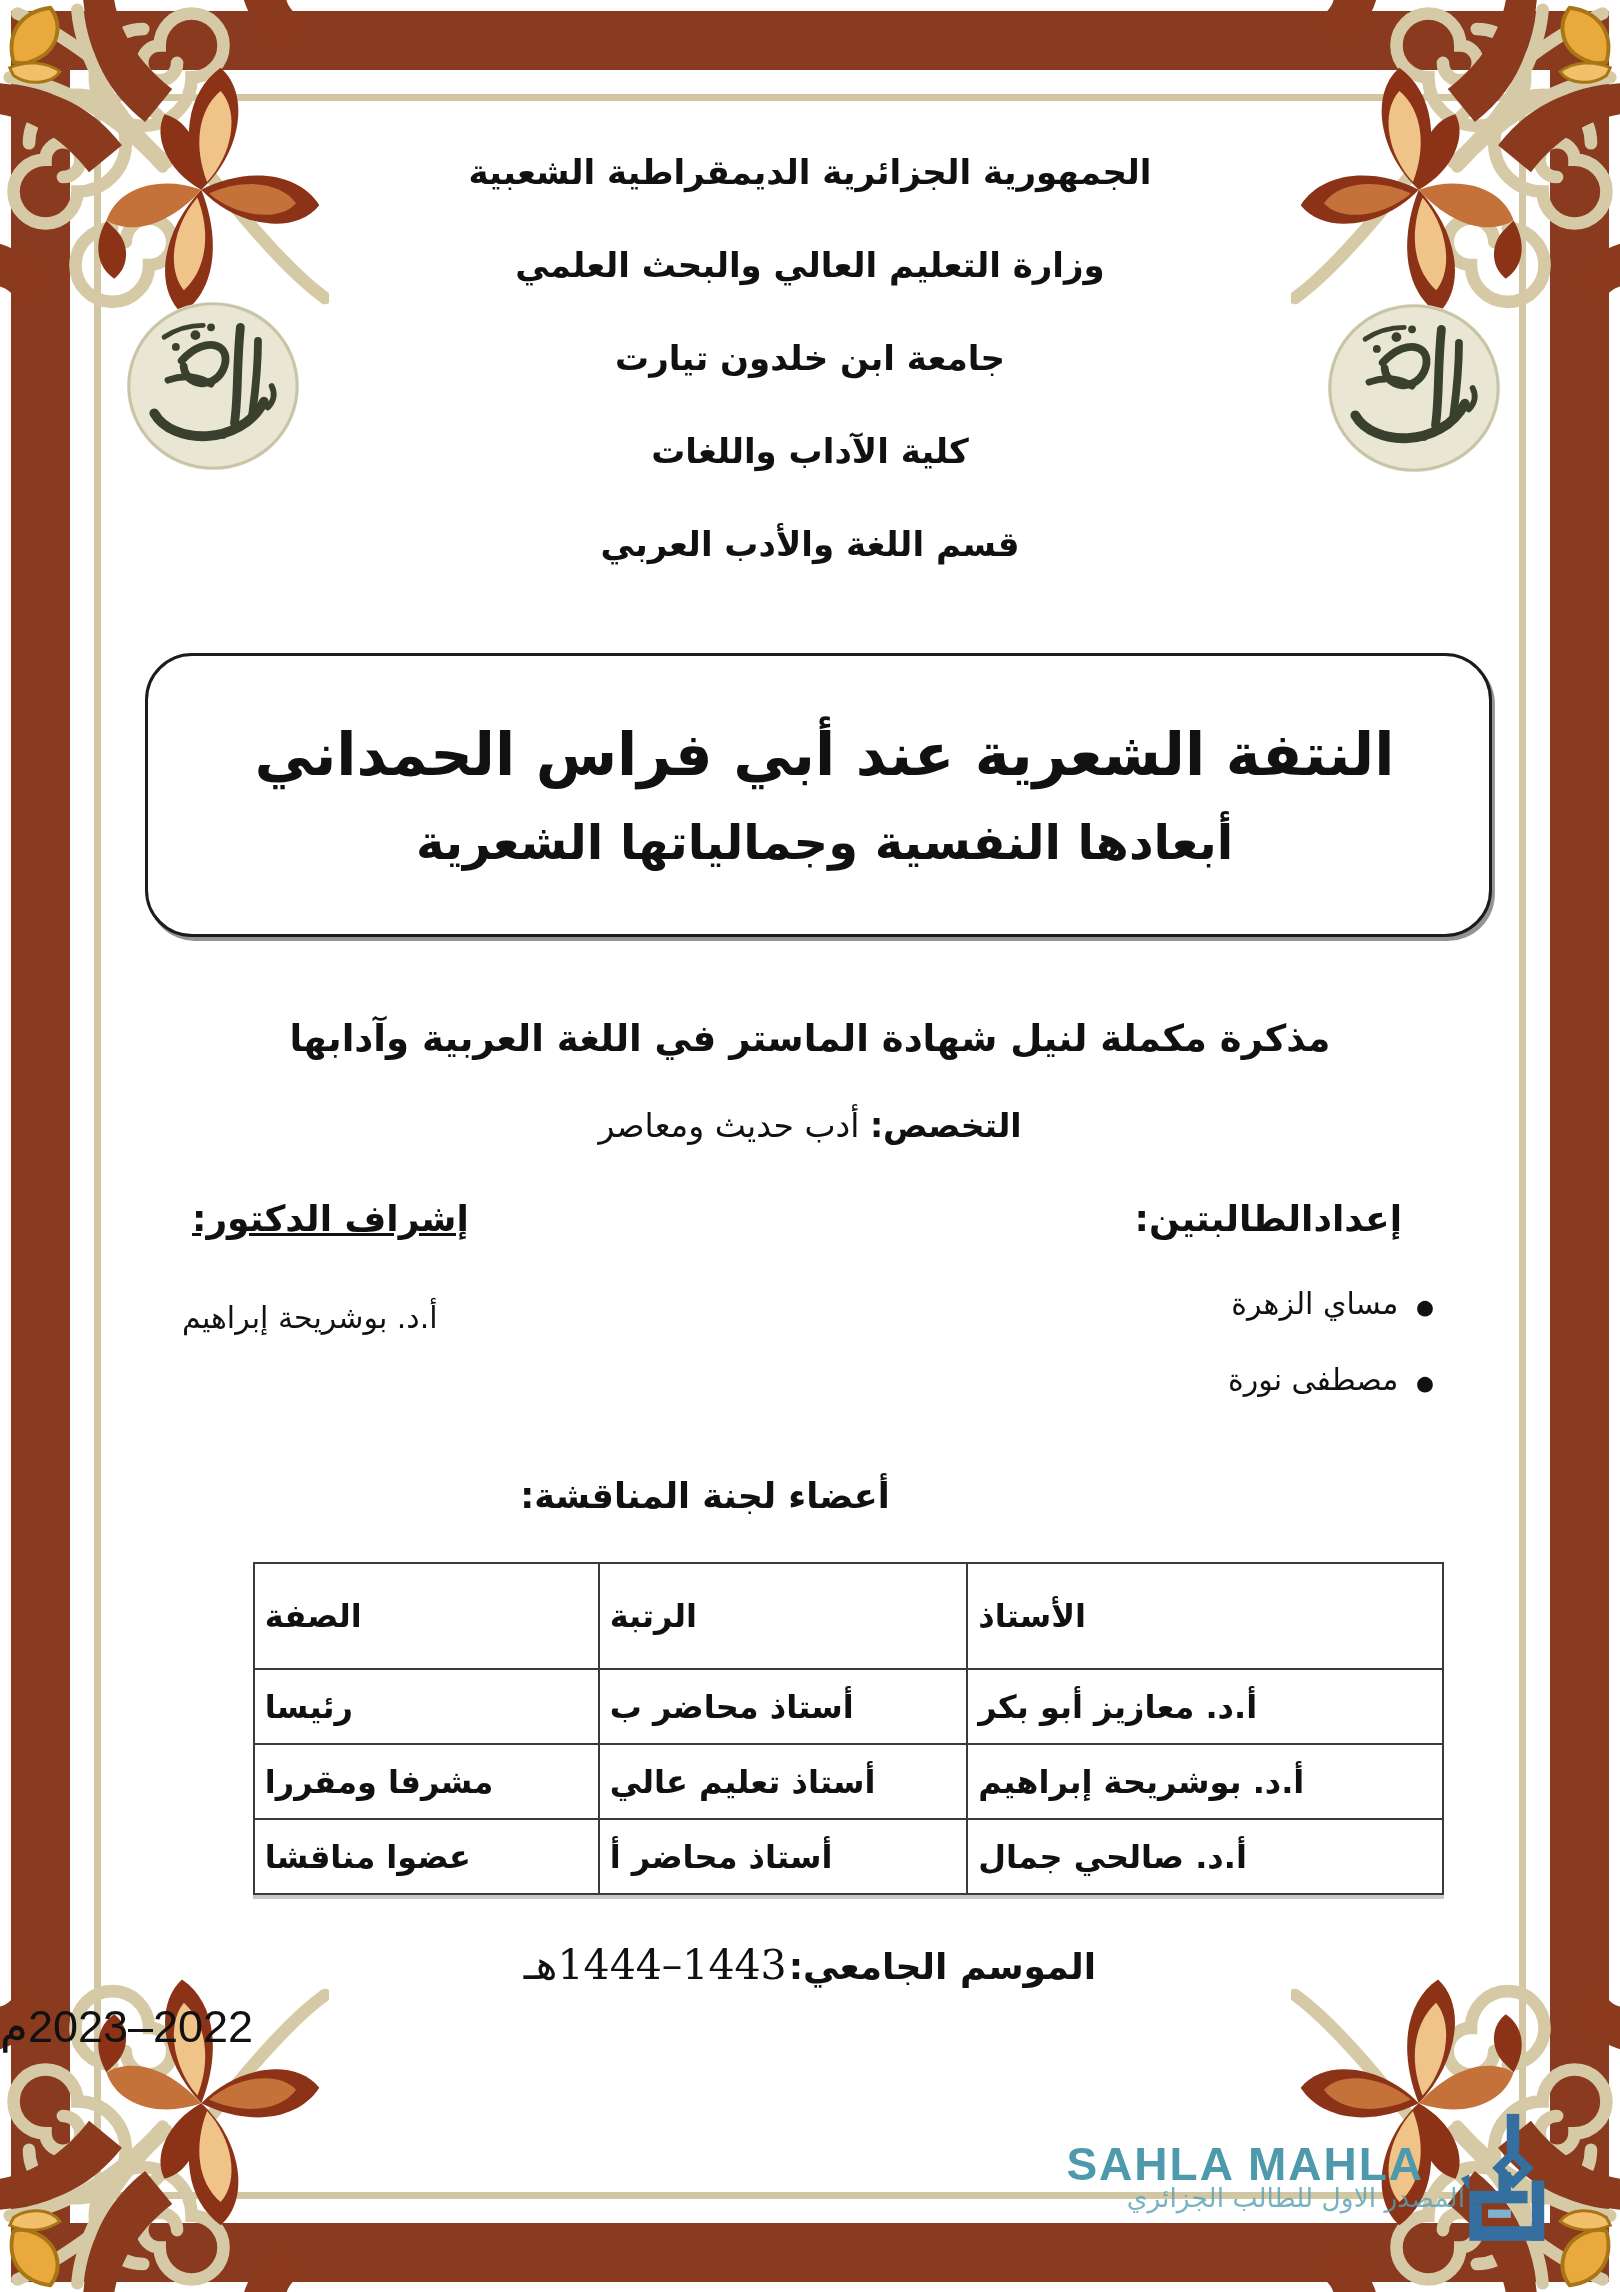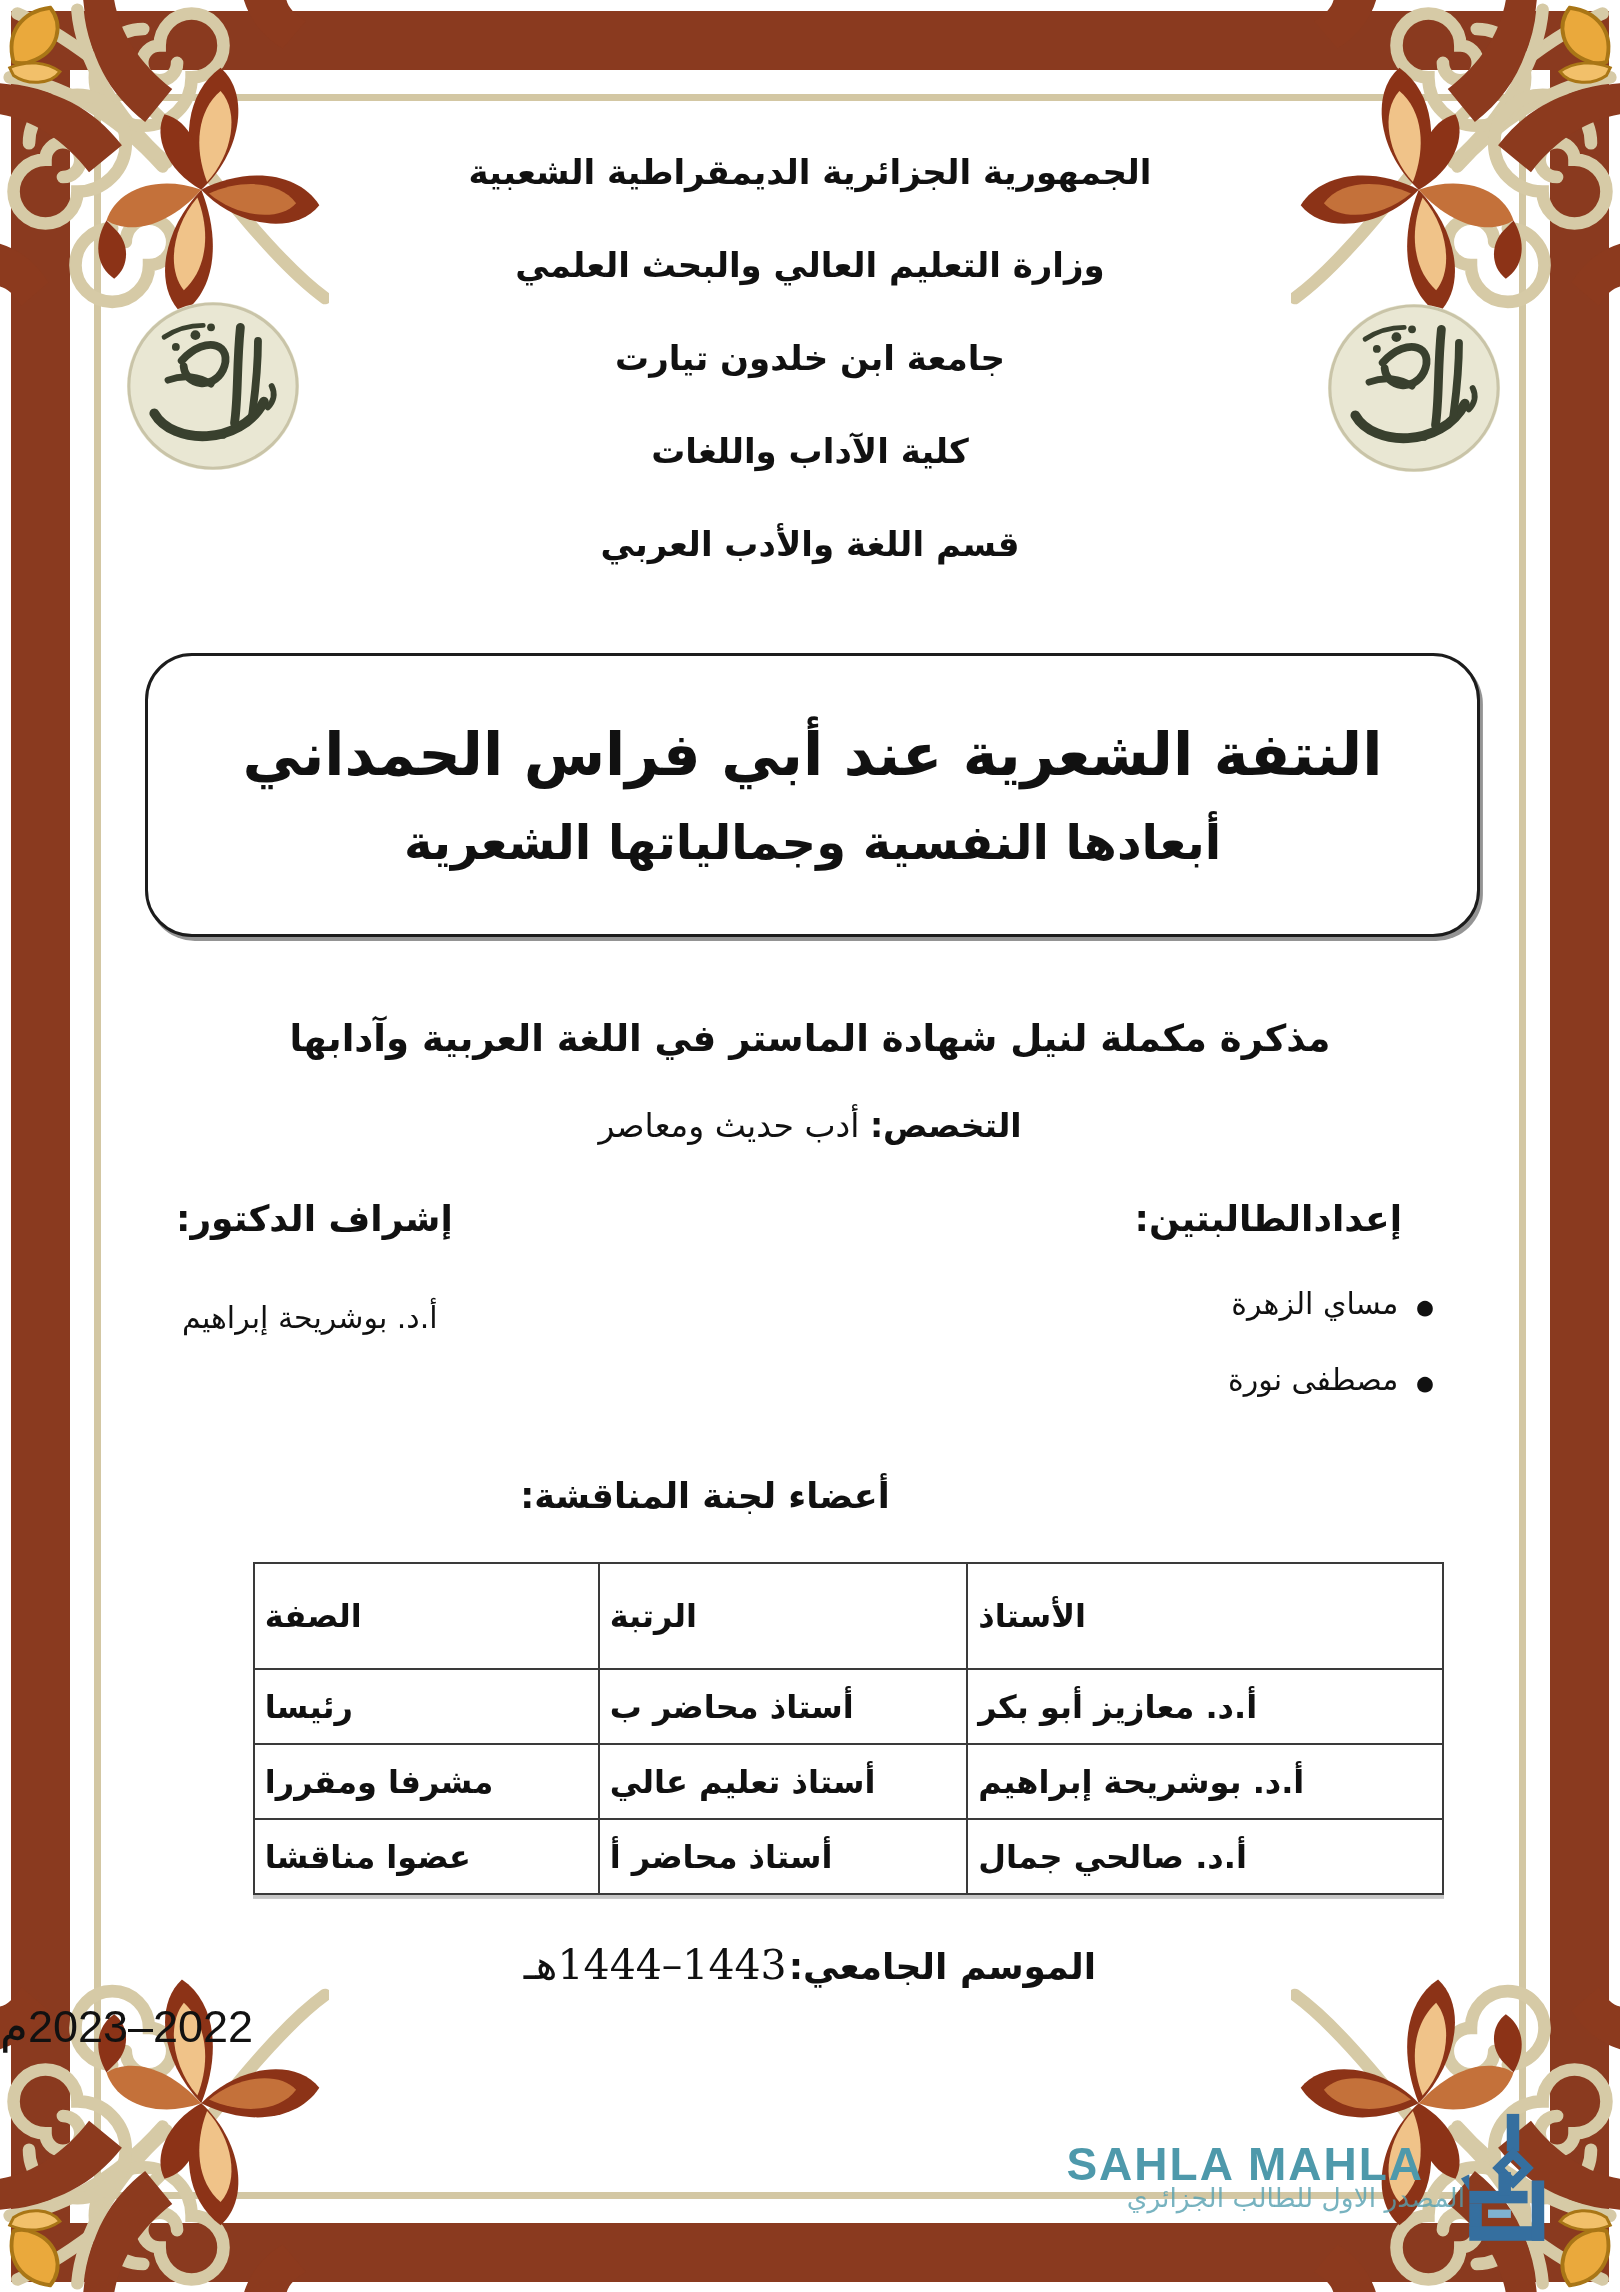--- a/index.html
+++ b/index.html
@@ -25,28 +25,29 @@
   .abs{position:absolute;}
   .center{left:0;right:0;text-align:center;}
   .header-block{top:125px;left:108px;right:108px;text-align:center;}
   .header-line{height:93px;display:flex;align-items:center;justify-content:center;
     font-weight:bold;font-size:34px;white-space:nowrap;}
   .title-box{
     left:145px;top:653px;width:1329px;height:278px;border:3.9px solid #1c1c1c;border-radius:47px;
     box-shadow:2.9px 3.9px 0 rgba(60,60,60,.55);
     display:flex;flex-direction:column;align-items:center;justify-content:center;gap:25.5px;
     background:#fff;
+    padding-left:12px;
   }
   .title-l1{font-size:59px;font-weight:bold;white-space:nowrap;}
   .title-l2{font-size:48px;font-weight:bold;white-space:nowrap;}
   .memo-line{top:1017px;font-weight:bold;font-size:37px;}
   .specialty-line{top:1106px;font-size:33px;}
   .specialty-line .lbl{font-weight:bold;}
   .prepared-label{top:1198px;right:218px;font-weight:bold;font-size:36px;}
-  .supervision-label{top:1198px;left:176px;font-weight:bold;font-size:36px;}
+  .supervision-label{top:1198px;left:192px;font-weight:bold;font-size:36px;text-decoration:underline;}
   .students-list{top:1286px;right:186px;display:flex;flex-direction:column;gap:41px;}
   .student-item{display:flex;align-items:center;gap:17.6px;font-size:30px;}
   .bullet-icon::before{content:"●";font-size:20.6px;line-height:1;}
   .supervisor-name{top:1300px;left:182px;font-size:30px;}
   .committee-heading{top:1476px;left:0;right:210px;text-align:center;font-weight:bold;font-size:35px;}
   
   .committee-table{
     position:absolute;left:253px;top:1562px;width:1191px;border-collapse:collapse;
     table-layout:fixed;direction:rtl;box-shadow:0 3.9px 0 rgba(130,130,130,.45);
   }

